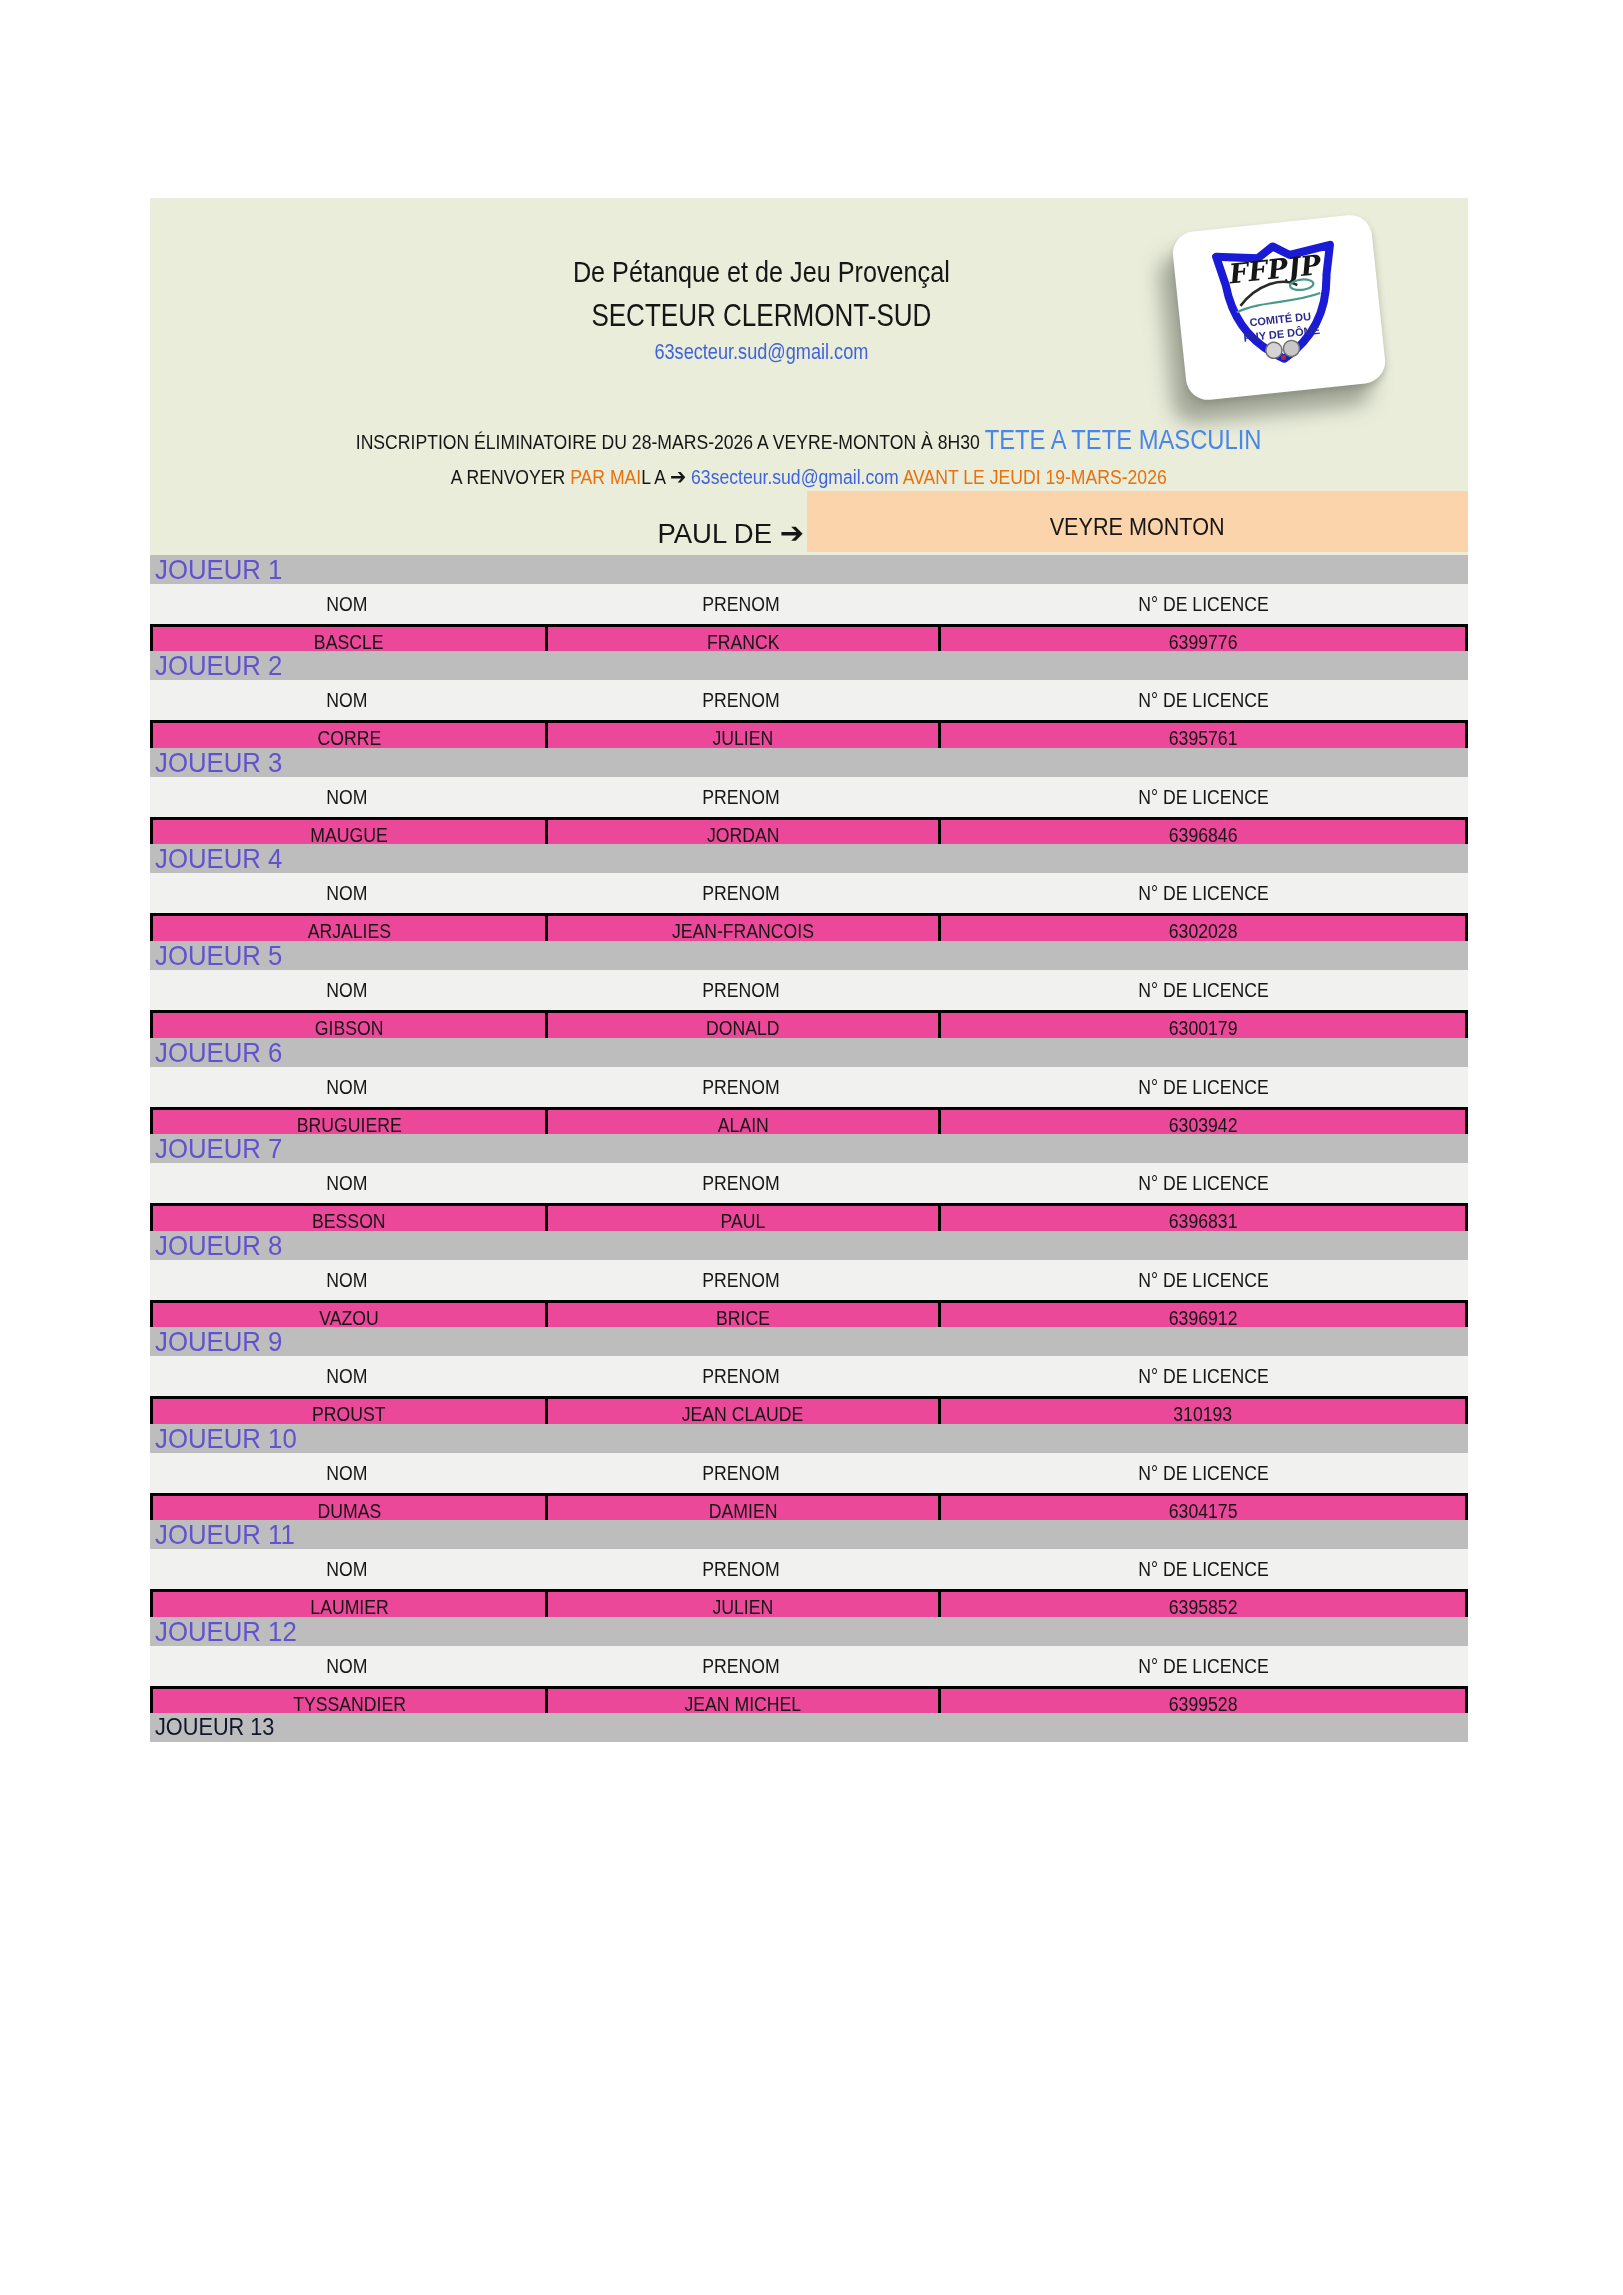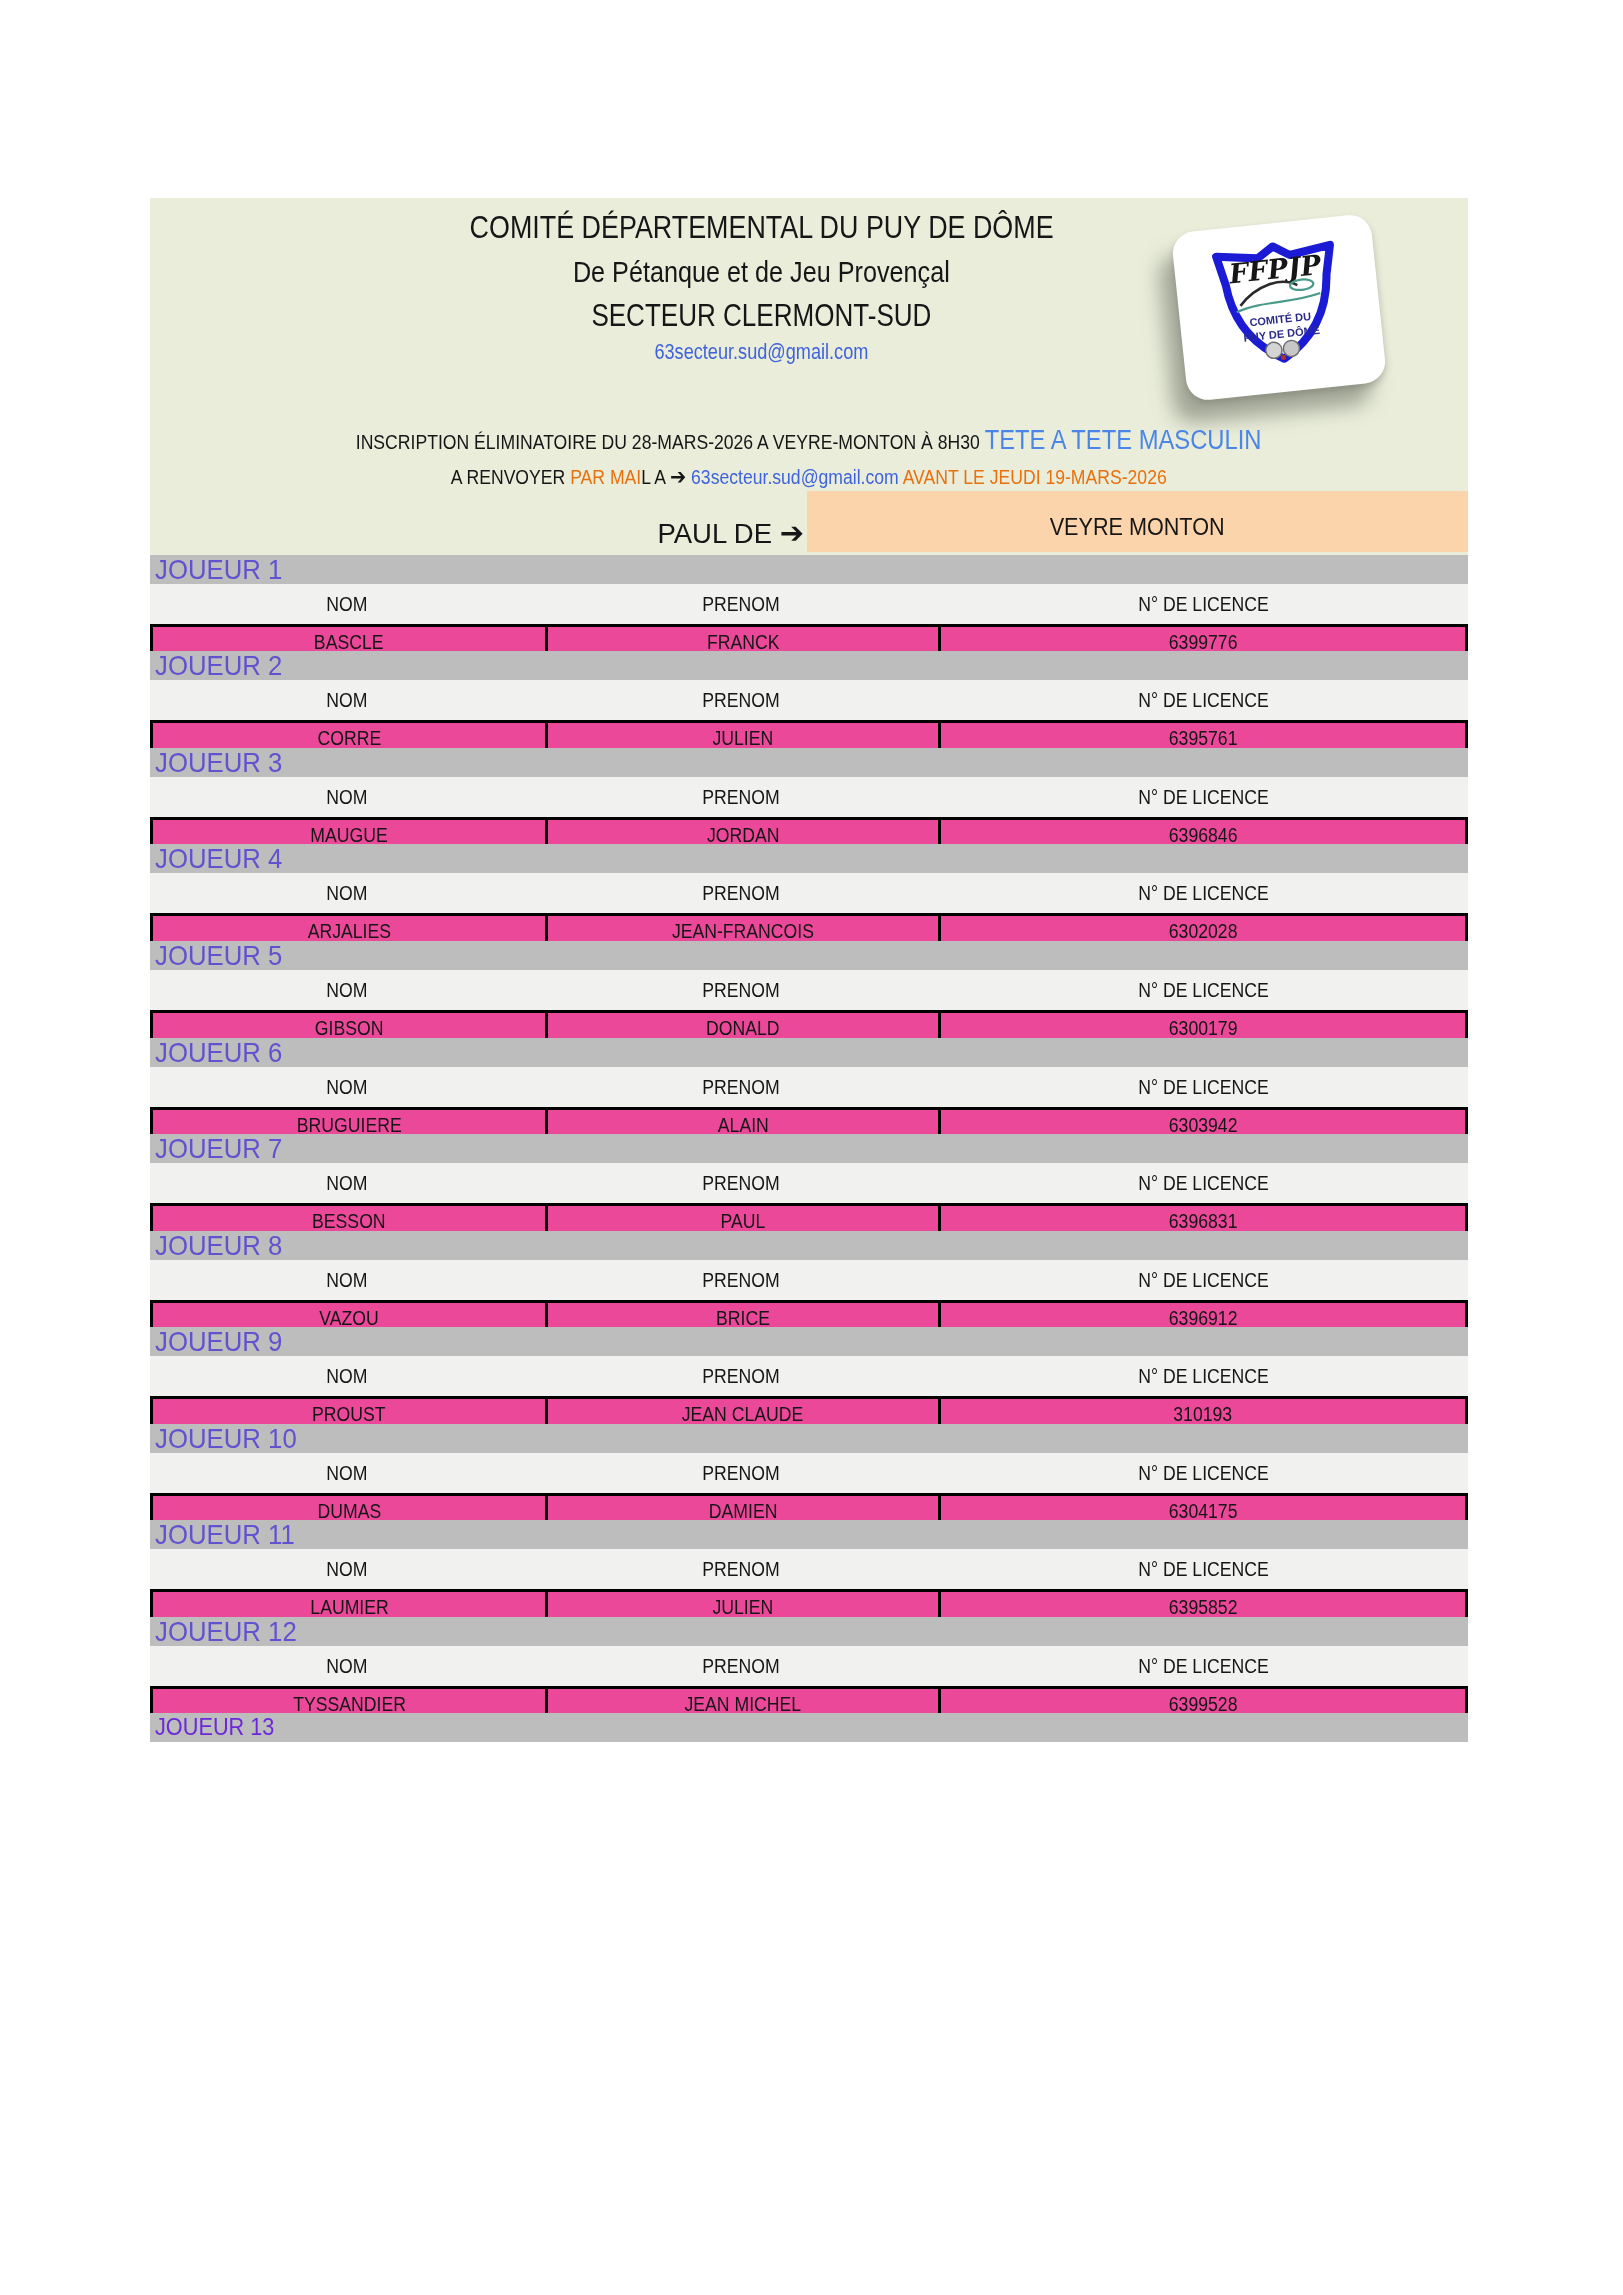--- a/index.html
+++ b/index.html
@@ -40,39 +40,36 @@
   .hcell{display:flex;align-items:center;justify-content:center;font-size:19.6px;box-sizing:border-box;}
   .drow{height:37px;background:#ec4899;border:3.9px solid #000;display:flex;box-sizing:border-box;}
   .dcell{display:flex;align-items:center;justify-content:center;font-size:19.6px;box-sizing:border-box;}
   .dcell + .dcell{border-left:3.3px solid #000;}
   .w1{flex:0 0 29.9%;}
   .w2{flex:0 0 29.9%;}
   .w3{flex:0 0 40.2%;}
   .cxc{display:inline-block;transform:scaleX(.9);white-space:nowrap;}
   .trail-band{position:absolute;left:150px;top:1713px;width:1318px;height:29px;background:#bdbdbd;
               display:flex;align-items:center;padding-left:5.2px;box-sizing:border-box;
-              font-size:23.6px;color:#6d28d9;}
+              font-size:23.6px;color:#0f172a;}
   .trail-band .cx{display:inline-block;transform:scaleX(.92);transform-origin:left center;white-space:nowrap;}
 
   .logo{position:absolute;left:1179px;top:223px;width:200px;height:169px;background:#ffffff;
         border-radius:22px;transform:rotate(-6deg);
         box-shadow:-15.7px 21px 19.6px rgba(104,108,94,.55), 0 3.9px 6.5px rgba(104,108,94,.35);
         display:flex;align-items:center;justify-content:center;}
   .logo svg{width:88%;height:92%;}
 </style>
 </head>
 <body>
 
 <div class="page">
 
   <div class="green-banner"></div>
 
-  <div class="tline t1">
-    <span class="cx">COMITÉ DÉPARTEMENTAL DU PUY DE DÔME</span>
-  </div>
   <div class="tline t2">
     <span class="cx">De Pétanque et de Jeu Provençal</span>
   </div>
   <div class="tline t3">
     <span class="cx">SECTEUR CLERMONT-SUD</span>
   </div>
   <div class="tline temail">
     <span class="cx">63secteur.sud@gmail.com</span>
   </div>
 

